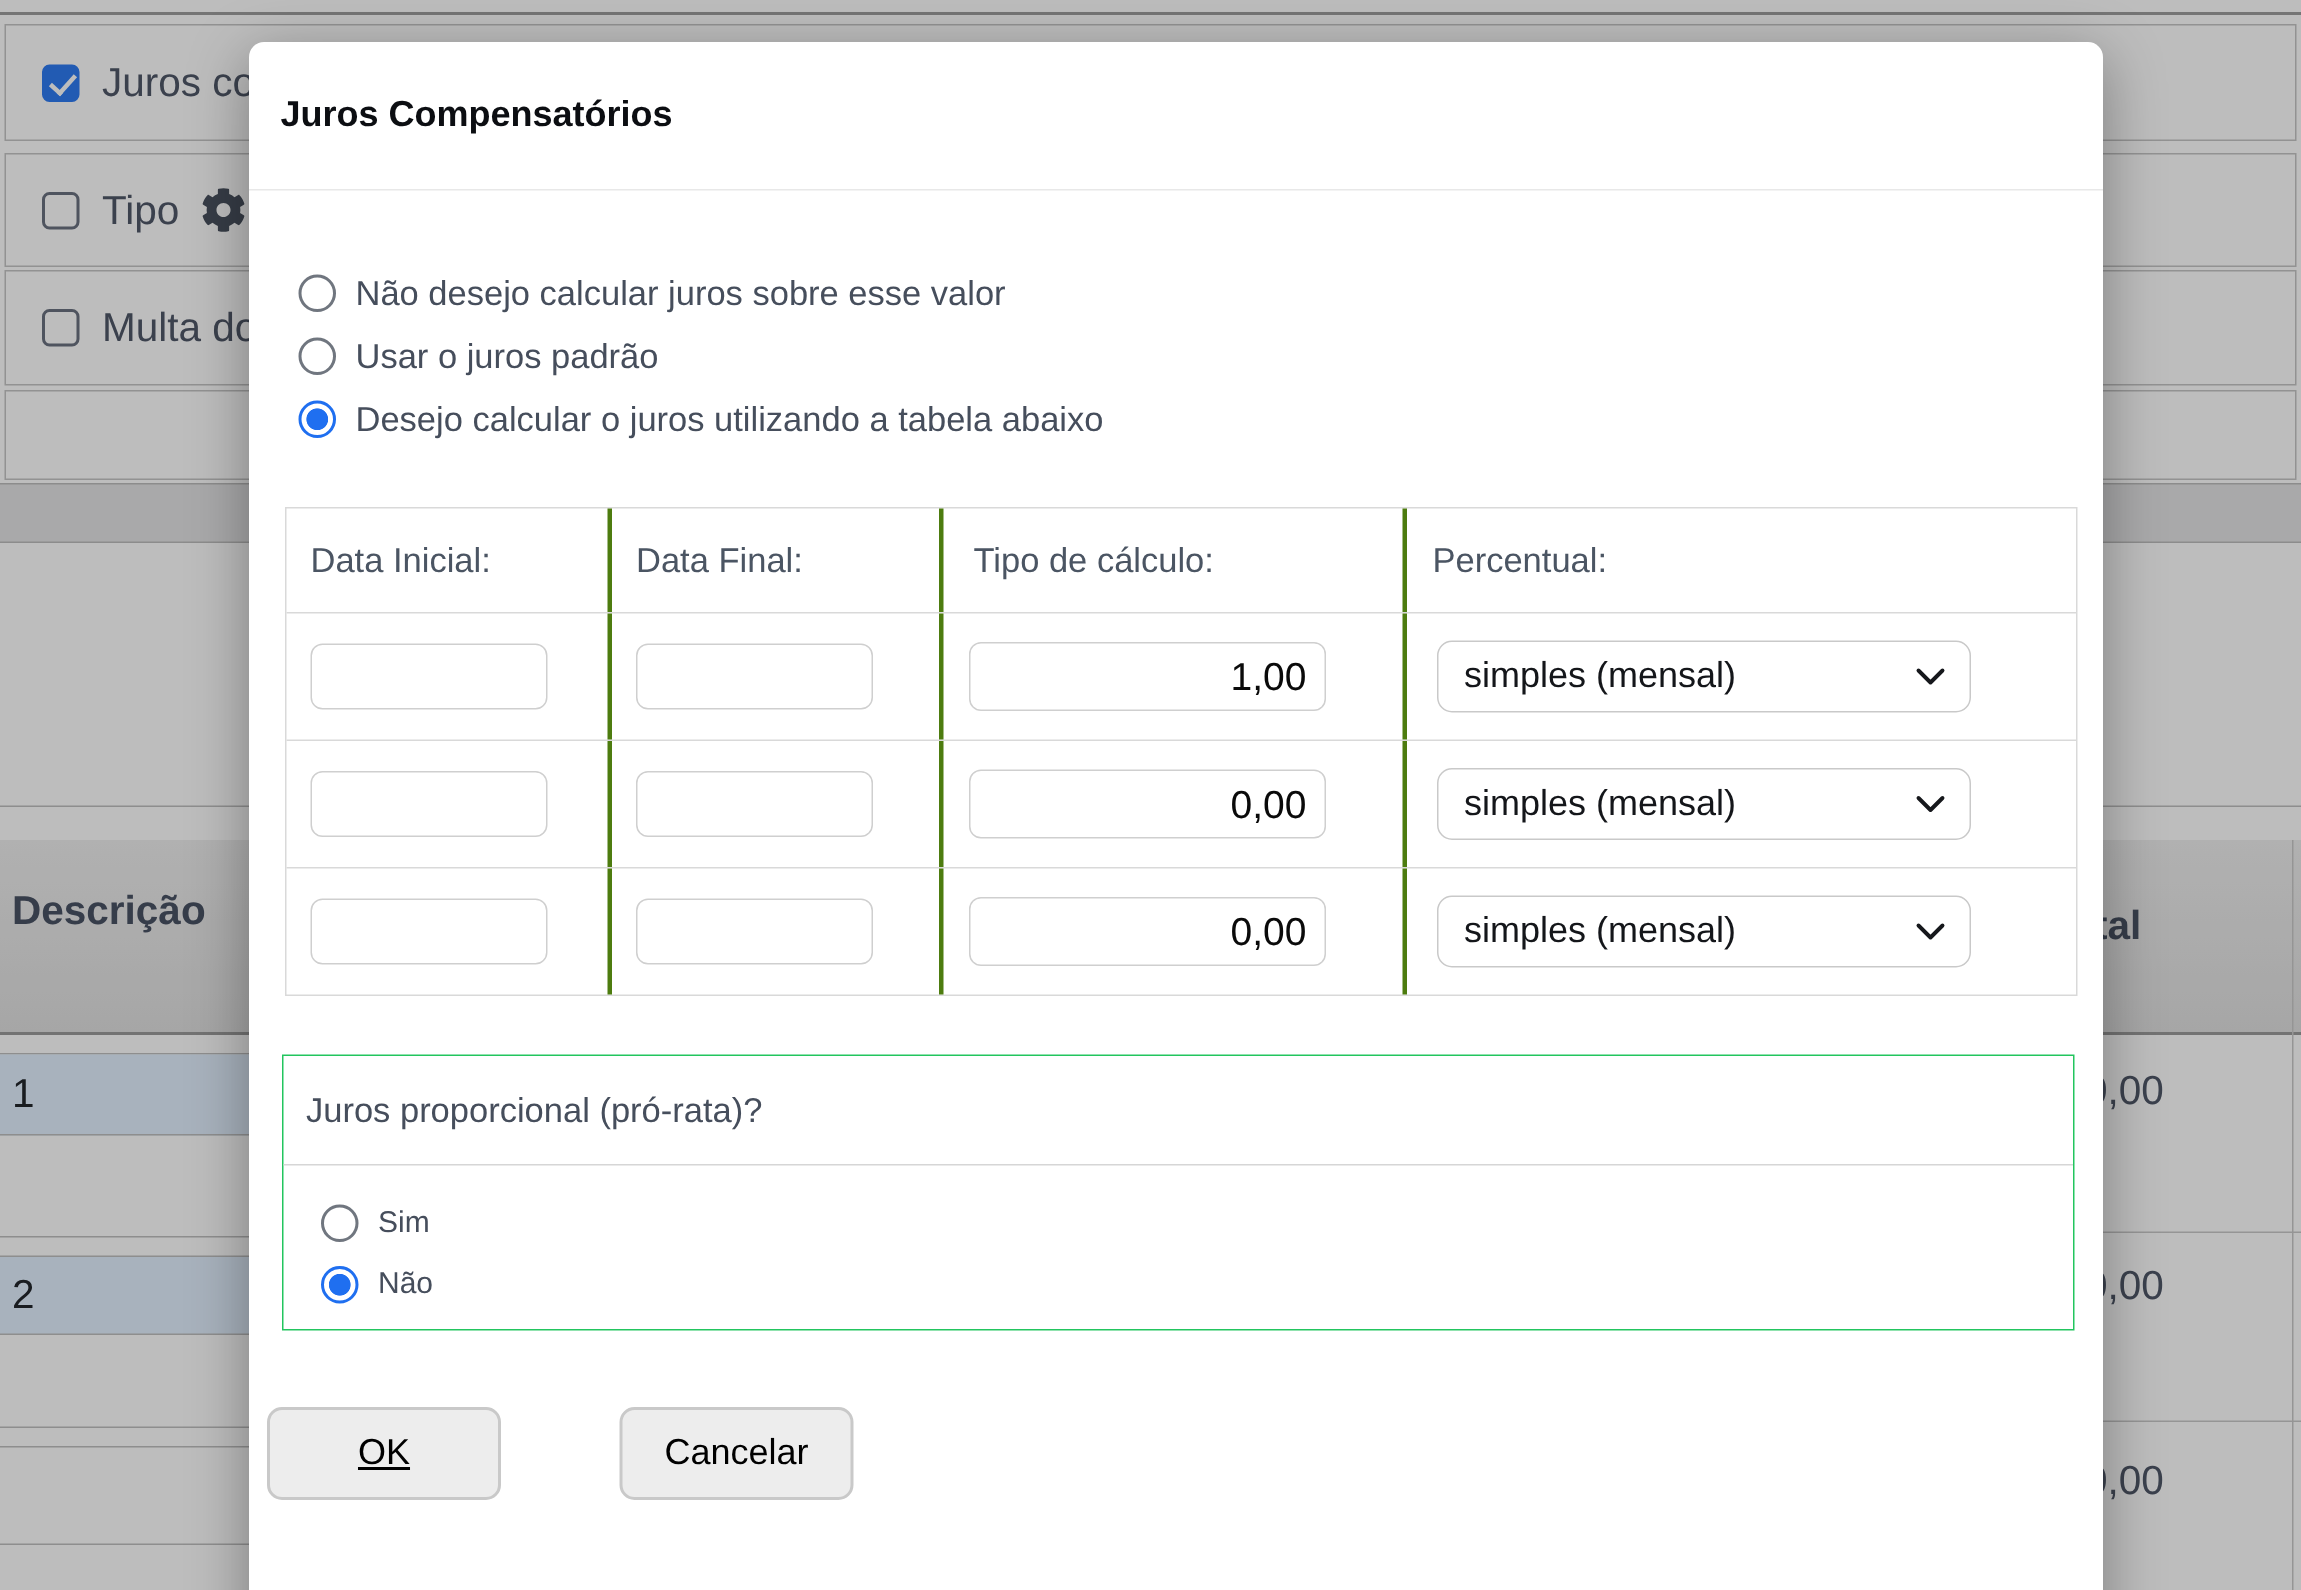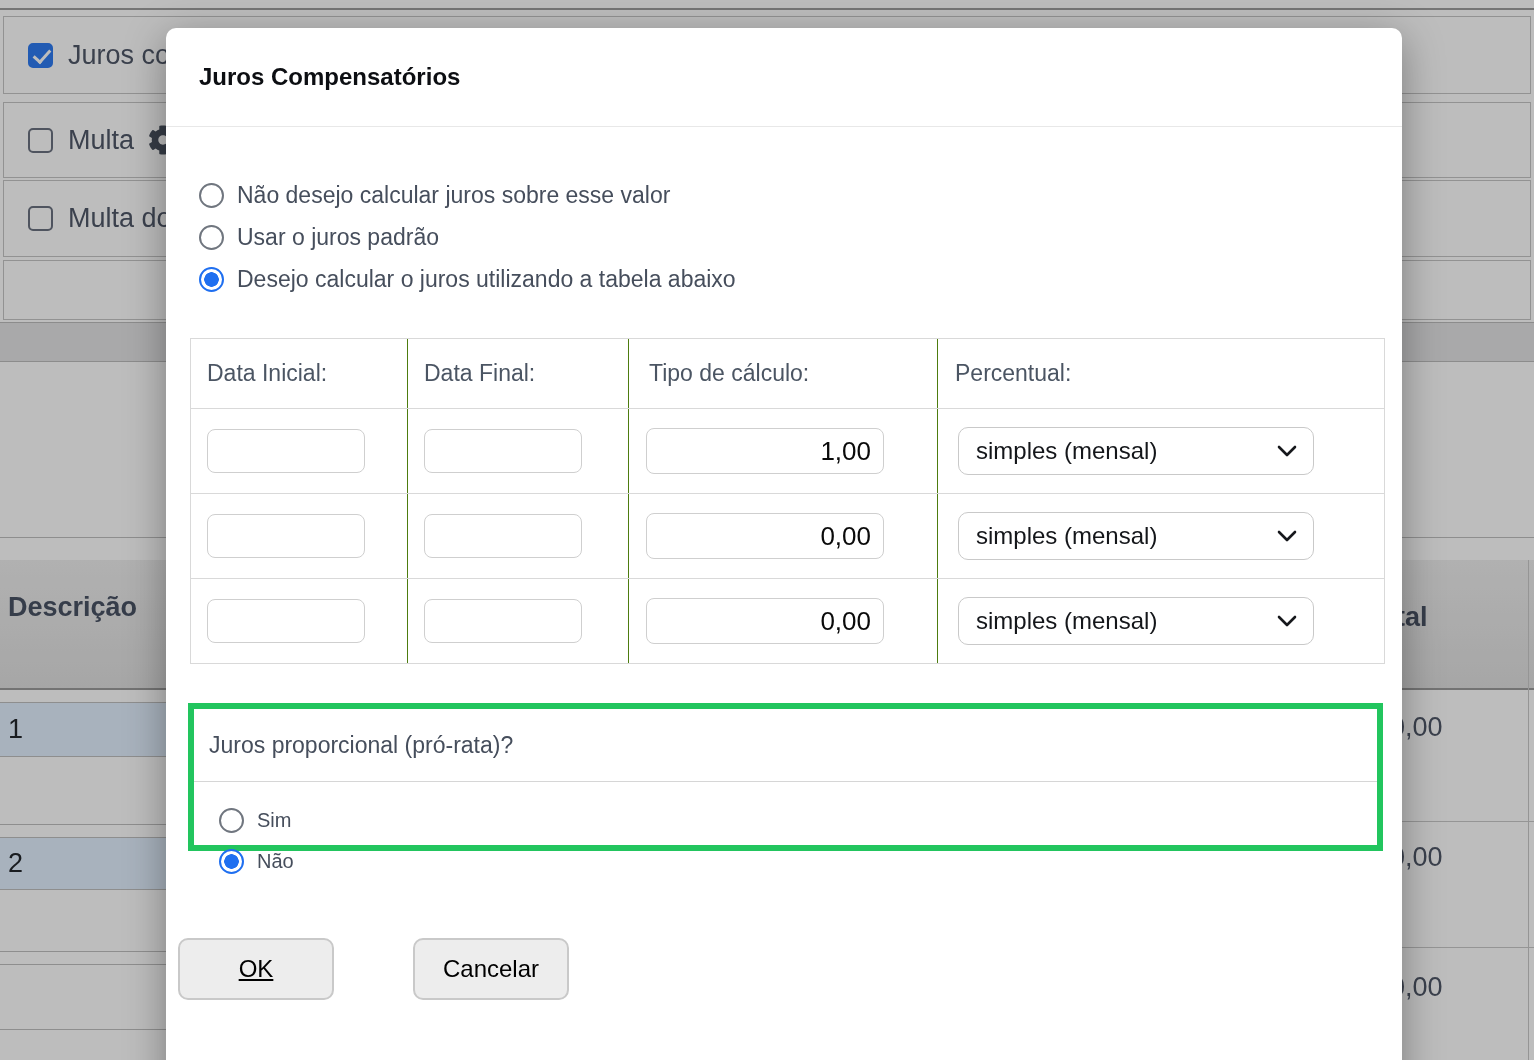--- a/index.html
+++ b/index.html
@@ -28,44 +28,44 @@
   .bg-val{position:absolute;left:5px;font-size:27px;color:#505869;white-space:nowrap;}
   .bg-vline{left:1528px;top:560px;width:1px;height:500px;background:#c9c9c9;}
 
   
   #overlay{inset:0;background:rgba(0,0,0,0.26);z-index:5;}
 
   
   #modal{left:166px;top:28px;width:1236px;height:1072px;background:#fff;border-radius:10px 10px 0 0;
          box-shadow:0 10px 40px rgba(0,0,0,0.35);z-index:10;}
   .m-header{position:absolute;left:0;top:0;width:100%;height:99px;border-bottom:1px solid #e8e8e8;display:flex;align-items:center;}
-  .m-title{font-size:24px;font-weight:bold;color:#0c0e12;margin-left:33px;}
+  .m-title{font-size:24px;font-weight:bold;color:#0c0e12;margin-left:21px;}
   .radio-group{position:absolute;left:33px;top:146px;}
   .radio-row{height:42px;display:flex;align-items:center;cursor:default;}
   .radio{width:25px;height:25px;border-radius:50%;border:2px solid #70767f;background:#fff;flex:0 0 auto;}
   .radio.checked{border-color:#1f6ff0;background:radial-gradient(circle,#1f6ff0 0 7px,#fff 7.5px);}
   .radio-label{font-size:23px;color:#464e5c;margin-left:13px;white-space:nowrap;}
 
   .jtable{position:absolute;left:24px;top:310px;width:1195px;border:1px solid #d9d9d9;}
   .trow{display:grid;grid-template-columns:217px 221px 309px 448px;}
   .trow + .trow{border-top:1px solid #d9d9d9;}
-  .cell{display:flex;align-items:center;padding-left:16px;border-right:1px solid #4d7c0f;}
+  .cell{display:flex;align-items:center;padding-left:16px;border-right:3px solid #4d7c0f;}
   .cell:last-child{border-right:none;}
   .cell.c3{padding-left:17px;}
   .cell.c4{padding-left:20px;}
   .th{height:69px;font-size:23px;color:#4b5563;}
   .td{height:84px;}
   .inp-date{width:158px;height:44px;border:1px solid #cfcfcf;border-radius:8px;background:#fff;font-size:22px;padding:0 10px;color:#111;outline:none;}
   .inp-pct{width:238px;height:46px;border:1px solid #cfcfcf;border-radius:8px;background:#fff;font-size:26px;color:#0a0a0a;
            text-align:right;padding:0 12px;outline:none;}
   .selectbox{width:356px;height:48px;border:1px solid #c9c9c9;border-radius:10px;background:#fff;display:flex;align-items:center;
              justify-content:space-between;padding:0 16px 0 17px;cursor:default;}
   .select-text{font-size:24px;color:#14161a;white-space:nowrap;}
 
-  .prorata{position:absolute;left:22px;top:675px;width:1195px;height:148px;border:6px solid #22c55e;background:#fff;}
+  .prorata{position:absolute;left:22px;top:675px;width:1195px;height:184px;border:1px solid #22c55e;background:#fff;}
   .prorata-head{height:73px;display:flex;align-items:center;padding-left:15px;border-bottom:1px solid #d6d6d6;font-size:23px;color:#464e5c;}
   .prorata-body{padding:18px 0 0 25px;}
   .prorata-body .radio-row{height:41px;}
   .prorata-body .radio-label{font-size:20px;}
 
   .btn{position:absolute;top:910px;width:156px;height:62px;background:#ededed;border:2px solid #c9c9c9;border-radius:10px;
        font-size:24px;color:#000;cursor:pointer;}
   #btn-ok{left:12px;text-decoration:underline;}
   #btn-cancel{left:200px;margin-left:47px;}
 </style>
@@ -76,21 +76,21 @@
 
   <div class="abs bg-topline"></div>
 
   <div class="abs bg-box" style="top:16px;height:78px;">
     <span class="checkbox checked"></span>
     <span class="bg-label">Juros co</span>
   </div>
 
   <div class="abs bg-box" style="top:102px;height:76px;">
     <span class="checkbox"></span>
-    <span class="bg-label">Multa</span>
+    <span class="bg-label">Tipo</span>
     <svg class="gear" width="30" height="30" viewBox="0 0 512 512" fill="#4a525f">
       <path d="M487.4 315.7l-42.6-24.6c4.3-23.2 4.3-47 0-70.2l42.6-24.6c4.9-2.8 7.1-8.6 5.5-14-11.1-35.6-30-67.8-54.7-94.6-3.8-4.1-10-5.1-14.8-2.3L380.8 110c-17.9-15.4-38.5-27.3-60.8-35.1V25.8c0-5.6-3.9-10.5-9.4-11.7-36.7-8.2-74.3-7.8-109.2 0-5.5 1.2-9.4 6.1-9.4 11.7V75c-22.2 7.9-42.8 19.8-60.8 35.1L88.7 85.5c-4.9-2.8-11-1.9-14.8 2.3-24.7 26.7-43.6 58.9-54.7 94.6-1.7 5.4.6 11.2 5.5 14L67.3 221c-4.3 23.2-4.3 47 0 70.2l-42.6 24.6c-4.9 2.8-7.1 8.6-5.5 14 11.1 35.6 30 67.8 54.7 94.6 3.8 4.1 10 5.1 14.8 2.3l42.6-24.6c17.9 15.4 38.5 27.3 60.8 35.1v49.2c0 5.6 3.9 10.5 9.4 11.7 36.7 8.2 74.3 7.8 109.2 0 5.5-1.2 9.4-6.1 9.4-11.7v-49.2c22.2-7.9 42.8-19.8 60.8-35.1l42.6 24.6c4.9 2.8 11 1.9 14.8-2.3 24.7-26.7 43.6-58.9 54.7-94.6 1.5-5.5-.7-11.3-5.6-14.1zM256 336c-44.1 0-80-35.9-80-80s35.9-80 80-80 80 35.9 80 80-35.9 80-80 80z"></path>
     </svg>
   </div>
 
   <div class="abs bg-box" style="top:180px;height:77px;">
     <span class="checkbox"></span>
     <span class="bg-label">Multa do</span>
   </div>
 

